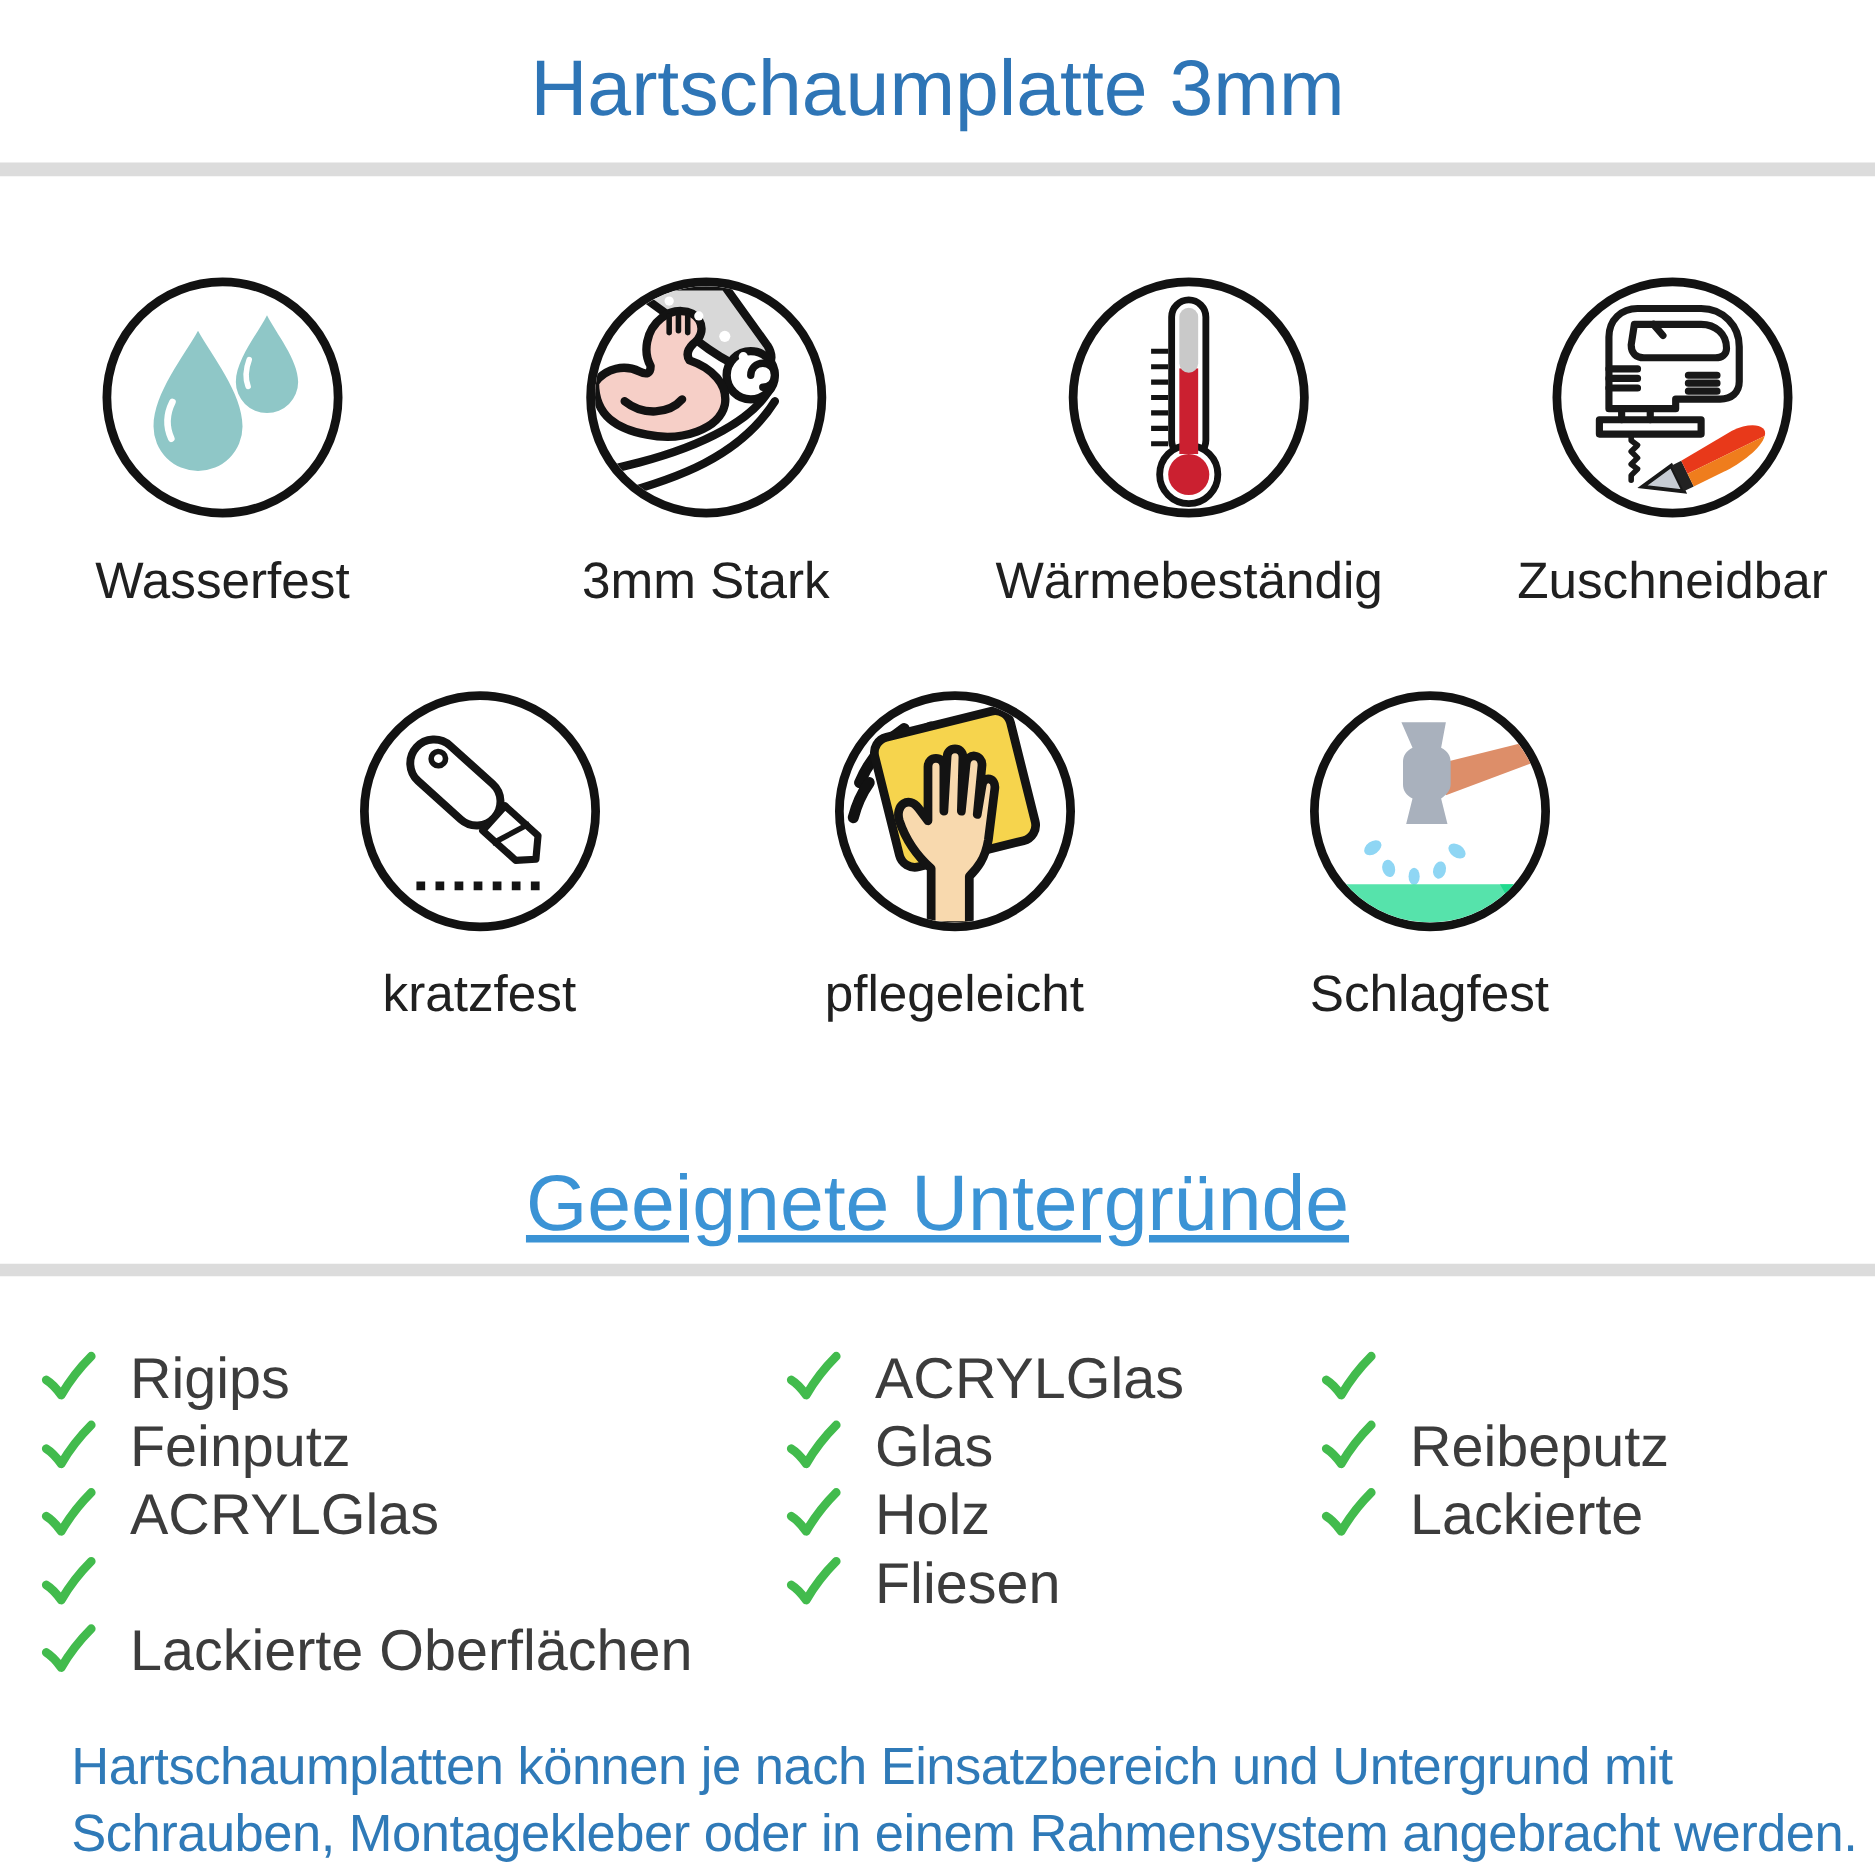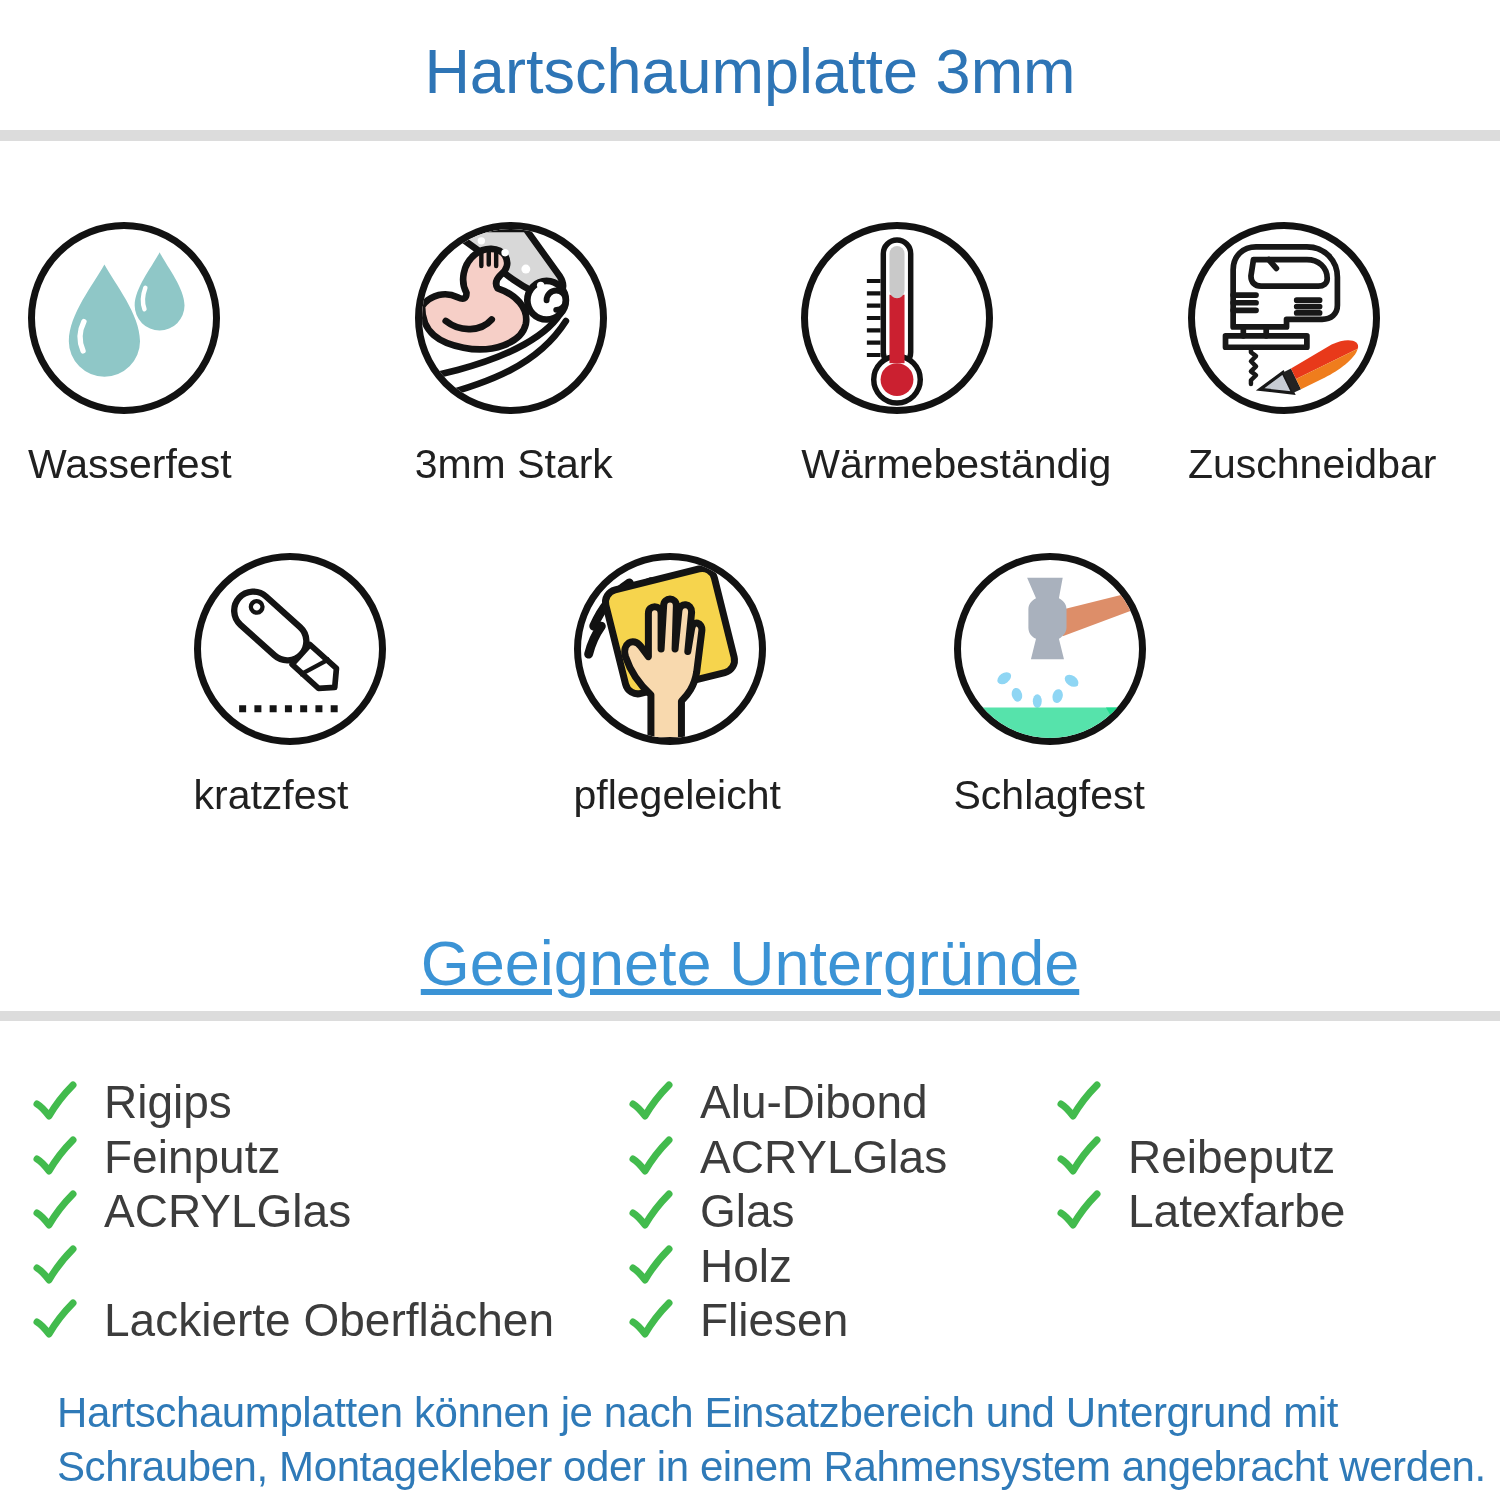--- a/index.html
+++ b/index.html
@@ -19,21 +19,21 @@
     text-decoration:underline;
   }
   .bar{position:absolute;left:0;width:1500px;background:var(--divider-gray);}
   .bar-top{top:130px;height:11px;}
   .bar-mid{top:1011px;height:10px;}
   .icon-row{position:absolute;display:flex;}
   .row1{top:222px;left:0;width:1500px;box-sizing:border-box;
         padding:0 12px 0 28px;justify-content:space-between;}
   .row2{top:553px;left:0;width:1500px;box-sizing:border-box;
         padding-left:27px;justify-content:center;}
-  .feature{display:flex;flex-direction:column;align-items:flex-start;}
+  .feature{display:flex;flex-direction:column;align-items:center;}
   .row1 .feature{width:300px;}
   .row2 .feature{width:380px;}
   .icon-circle{
     width:192px;height:192px;box-sizing:border-box;border:7px solid var(--circle-border);
     border-radius:50%;background:#fff;overflow:hidden;display:block;
   }
   .icon-circle svg{display:block;width:178px;height:178px;}
   .feature-label{
     margin-top:26px;font-size:41px;line-height:48px;color:var(--label-text);
     white-space:nowrap;text-align:center;
@@ -246,26 +246,20 @@
         </svg>
       <span class="item-label">Lackierte Oberflächen</span>
     </div>
   </div>
 
   <div class="col col2">
     <div class="check-item">
       <svg class="check" viewBox="0 0 46 46">
           <path d="M5 27 C10 30 14 35 17 39 C24 27 33 16 41 8"></path>
         </svg>
-      <span class="item-label">Alu-Dibond</span>
-    </div>
-    <div class="check-item">
-      <svg class="check" viewBox="0 0 46 46">
-          <path d="M5 27 C10 30 14 35 17 39 C24 27 33 16 41 8"></path>
-        </svg>
       <span class="item-label">ACRYLGlas</span>
     </div>
     <div class="check-item">
       <svg class="check" viewBox="0 0 46 46">
           <path d="M5 27 C10 30 14 35 17 39 C24 27 33 16 41 8"></path>
         </svg>
       <span class="item-label">Glas</span>
     </div>
     <div class="check-item">
       <svg class="check" viewBox="0 0 46 46">
@@ -290,21 +284,21 @@
     <div class="check-item">
       <svg class="check" viewBox="0 0 46 46">
           <path d="M5 27 C10 30 14 35 17 39 C24 27 33 16 41 8"></path>
         </svg>
       <span class="item-label">Reibeputz</span>
     </div>
     <div class="check-item">
       <svg class="check" viewBox="0 0 46 46">
           <path d="M5 27 C10 30 14 35 17 39 C24 27 33 16 41 8"></path>
         </svg>
-      <span class="item-label">Latexfarbe</span>
+      <span class="item-label">Lackierte</span>
     </div>
   </div>
 
   <div class="footer">
     <div>Hartschaumplatten können je nach Einsatzbereich und Untergrund mit</div>
     <div>Schrauben, Montagekleber oder in einem Rahmensystem angebracht werden.</div>
   </div>
 
 </div>
 

